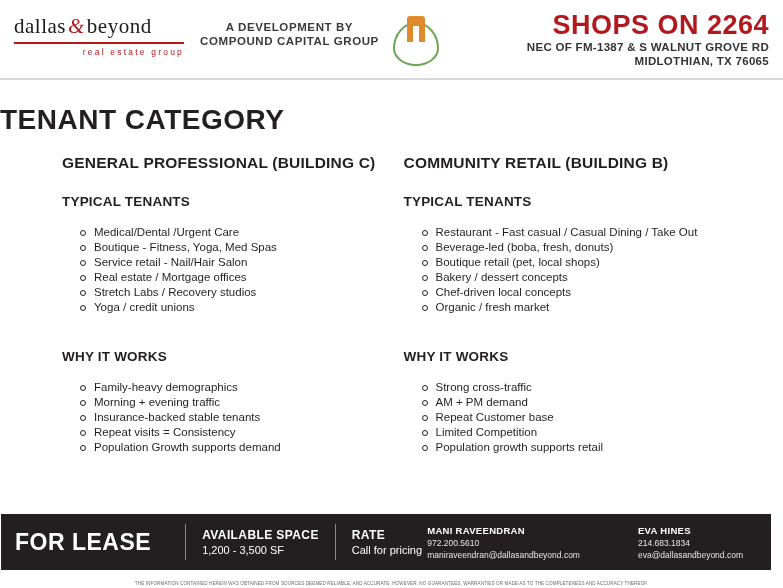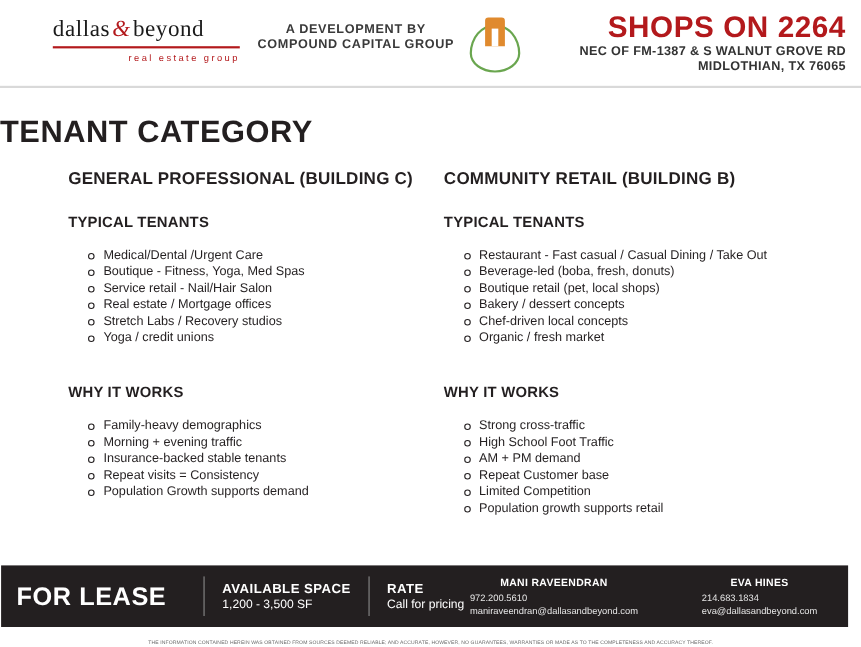--- a/index.html
+++ b/index.html
@@ -16,21 +16,20 @@
   .header {
     position: relative;
     height: 78px;
     padding: 8px 14px 0 14px;
     display: flex;
     align-items: flex-start;
   }
   .brand {
     width: 172px;
     padding-top: 6px;
-    margin-left: 34px;
   }
   .brand-name {
     font-size: 21px;
     letter-spacing: .5px;
     color: #1a1a1a;
     font-family: "Liberation Serif", serif;
     white-space: nowrap;
   }
   .brand-amp { color: #b3191c; font-style: italic; padding: 0 2px; }
   .brand-rule {
@@ -166,21 +165,21 @@
     letter-spacing: .5px;
     padding-right: 18px;
     white-space: nowrap;
   }
   .vdiv { width: 1px; height: 36px; background: #8a8a8a; margin: 0 16px; }
   .blk-label {
     font-size: 12px; font-weight: bold; letter-spacing: .4px; line-height: 15px;
   }
   .blk-val { font-size: 11px; line-height: 14px; }
   .contacts { margin-left: auto; display: flex; gap: 58px; padding-right: 14px; }
-  .c-name { font-size: 9.5px; font-weight: bold; letter-spacing: .3px; line-height: 13px; text-align: center; }
+  .c-name { font-size: 9.5px; font-weight: bold; letter-spacing: .3px; line-height: 13px; }
   .c-line { font-size: 8.5px; line-height: 12px; color: #e6e6e6; }
 
   .disclaimer {
     position: absolute;
     left: 0; right: 0; bottom: 2px;
     text-align: center;
     font-size: 4.6px;
     color: #6b6b6b;
     letter-spacing: .1px;
     padding: 0 16px;
@@ -256,21 +255,20 @@
           <li>Beverage-led (boba, fresh, donuts)</li>
           <li>Boutique retail (pet, local shops)</li>
           <li>Bakery / dessert concepts</li>
           <li>Chef-driven local concepts</li>
           <li>Organic / fresh market</li>
         </ul>
         <div class="gap-why"></div>
         <div class="sub-head">WHY IT WORKS</div>
         <ul class="bullets">
           <li>Strong cross-traffic</li>
-          <li>High School Foot Traffic</li>
           <li>AM  + PM demand</li>
           <li>Repeat Customer base</li>
           <li>Limited Competition</li>
           <li>Population growth supports retail</li>
         </ul>
       </div>
 
     </div>
   </div>
 

